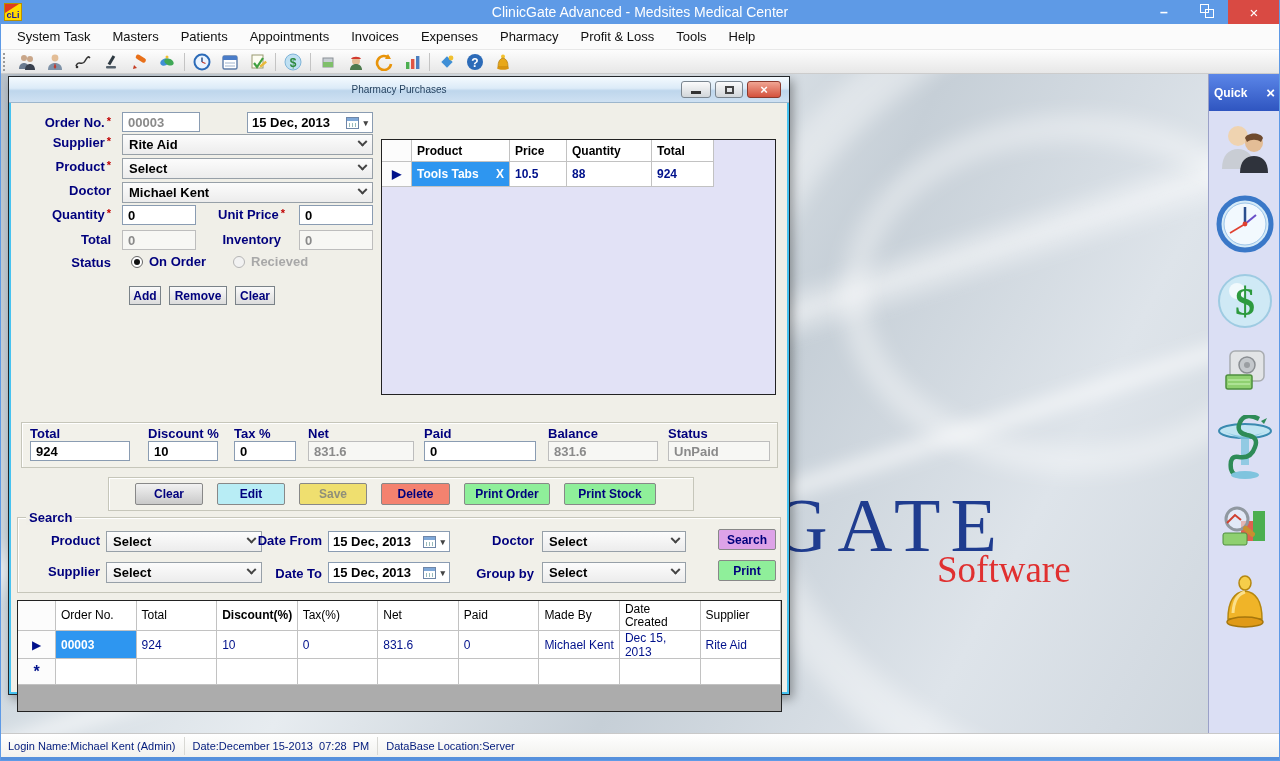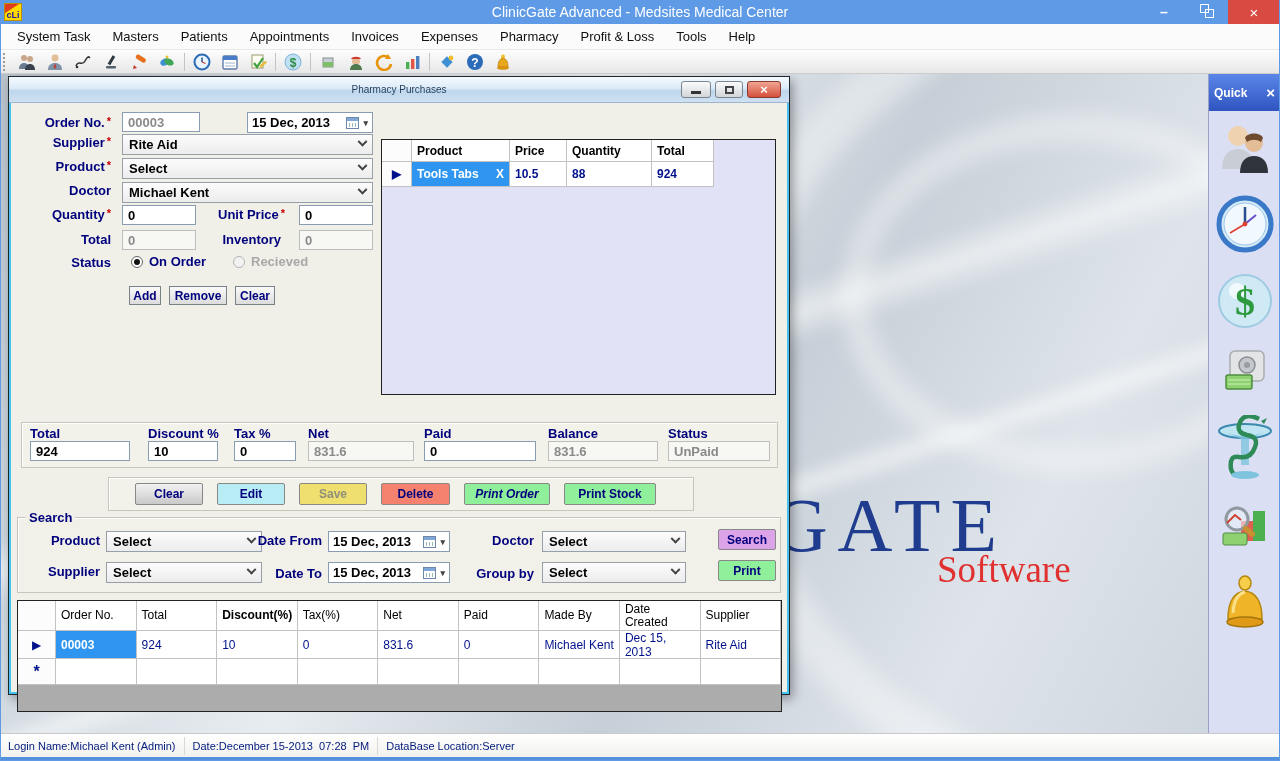--- a/index.html
+++ b/index.html
@@ -350,21 +350,21 @@
       <input class="tb dis" style="left: 526px; top: 18px; width: 110px;" readonly="" value="831.6">
       <span class="lbl" style="left:646px; top:3px; text-align:left;">Status</span>
       <input class="tb dis" style="left: 646px; top: 18px; width: 102px;" readonly="" value="UnPaid">
     </div>
 
     <div class="gb" style="left:97px; top:374px; width:586px; height:34px; background:#F2F1EA;">
       <button class="abtn" style="left:26px; top:5px; width:68px; background:linear-gradient(#F2F2F2,#C9C9C9);">Clear</button>
       <button class="abtn" style="left:108px; top:5px; width:68px; background:#B8EDF5;">Edit</button>
       <button class="abtn" style="left:190px; top:5px; width:68px; background:#EFDF6F; color:#8F8F7A;">Save</button>
       <button class="abtn" style="left:272px; top:5px; width:69px; background:#F4826F;">Delete</button>
-      <button class="abtn" style="left:355px; top:5px; width:86px; background:#8FEF9A;font-style:italic;">Print Order</button>
+      <button class="abtn" style="left:355px; top:5px; width:86px; background:#8FEF9A;">Print Order</button>
       <button class="abtn" style="left:455px; top:5px; width:92px; background:#8FEF9A;">Print Stock</button>
     </div>
 
     <div class="gb" style="left:6px; top:414px; width:764px; height:76px; background:#F1F0E9;">
       <span class="lbl" style="left:8px; top:-8px; text-align:left; background:#F0EFE8; padding:0 3px;">Search</span>
       <span class="lbl" style="left:20px; top:15px; width:62px;">Product</span>
       <div class="cb" style="left:88px; top:13px; width:156px;">
           <span>Select</span>
           <span class="chev"></span>
         </div>

